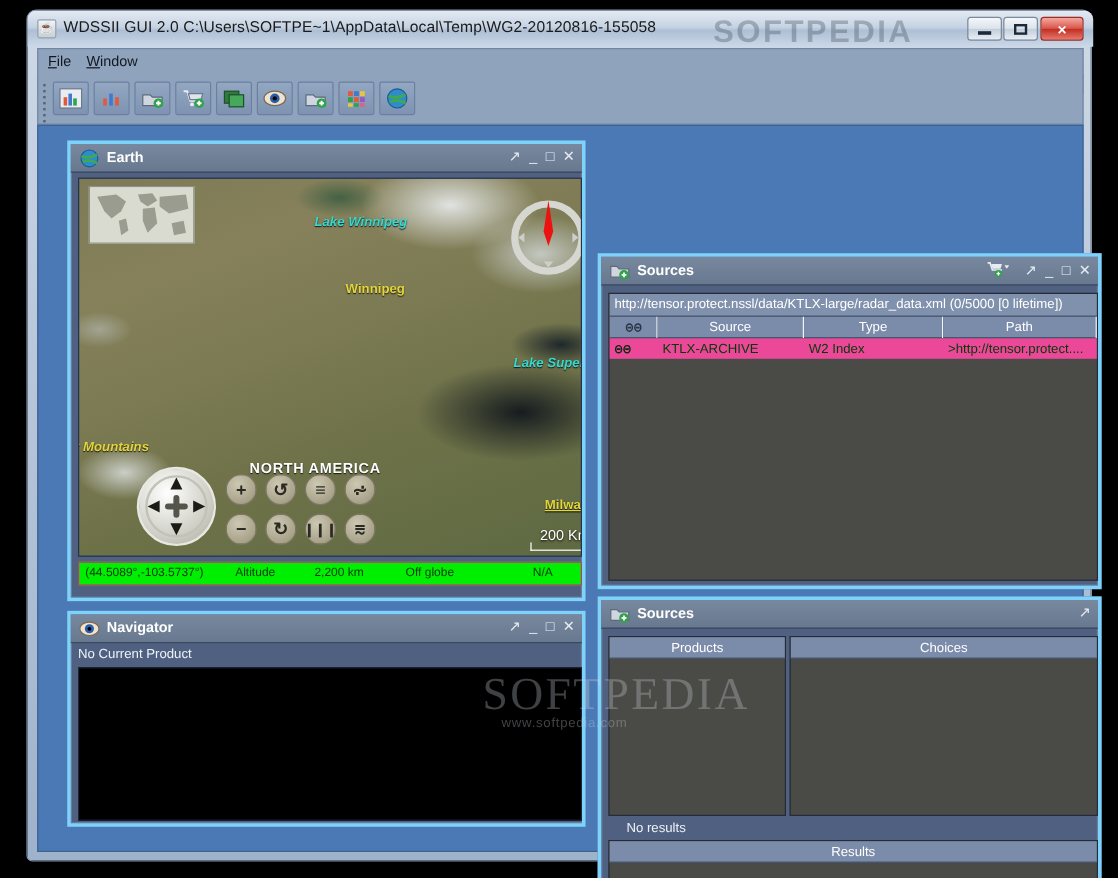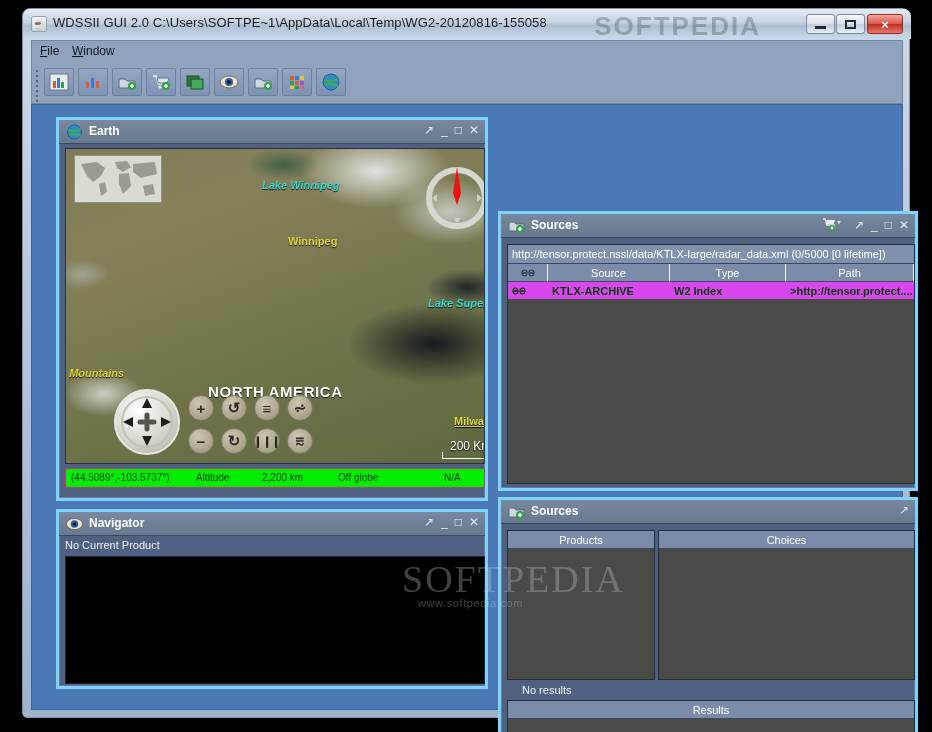--- a/index.html
+++ b/index.html
@@ -86,21 +86,21 @@
       linear-gradient(160deg,#7d7a55 0%,#86815b 22%,#7b7a52 45%,#6d7148 68%,#5e6a42 100%); }
   #minimap{ position:absolute; left:8px; top:6px; width:88px; height:48px;
     background:#d9dbd0; border:1px solid #8e9288; }
   #minimap svg{ display:block; }
   .mlabel{ position:absolute; font-size:11px; font-weight:bold; white-space:nowrap;
     text-shadow:0 1px 1px rgba(0,0,0,.85); }
   #lbLakeWinnipeg{ left:196px; top:30px; color:#35d9cf; font-style:italic; }
   #lbWinnipeg{ left:222px; top:86px; color:#e3d53c; }
   #lbLakeSuperior{ left:362px; top:148px; color:#35d9cf; font-style:italic; }
   #lbRocky{ left:-6px; top:218px; color:#e3d53c; font-style:italic; }
-  #lbNA{ left:142px; top:234px; color:#ffffff; font-size:15px; letter-spacing:.6px; }
+  #lbNA{ left:142px; top:234px; color:#ffffff; font-size:12px; letter-spacing:.6px; }
   #lbMilwa{ left:388px; top:266px; color:#e3d53c;text-decoration:underline; }
 
   #compass{ position:absolute; left:356px; top:14px; width:70px; height:70px; }
   #scalebar{ position:absolute; left:376px; top:292px; width:86px; height:24px;text-align:right; }
   #scaleTxt{ position:absolute; left:8px; top:-2px; font-size:12px; color:#fff;
     text-shadow:0 1px 2px #000; }
   #scaleLine{ position:absolute; left:0; bottom:6px; width:80px; height:7px;
     border:1px solid #fff; border-top:none; }
 
   #pandisc{ position:absolute; left:48px; top:240px; width:66px; height:66px;
@@ -132,21 +132,21 @@
     background:#4a4a46; border:1px solid #242b3a; }
   #srcUrl{ position:absolute; left:0; top:0; right:0; height:19px;
     background:#8091ad; color:#fff; font-size:11px; padding:3px 4px;
     border-bottom:1px solid #39455c; white-space:nowrap; overflow:hidden; }
   #srcHead{ position:absolute; left:0; top:19px; right:0; height:18px;
     display:flex; }
   #srcHead div{ height:18px; background:#7b8cab; border-right:1px solid #f0f3f8;
     border-bottom:1px solid #3c4a61; color:#fff; font-size:11px;
     display:flex; align-items:center; justify-content:center; }
   #srcRow{ position:absolute; left:0; top:37px; right:0; height:17px;
-    display:flex; background:#d946ef;font-weight:bold; }
+    display:flex; background:#ec4899; }
   #srcRow div{ height:17px; color:#043b04; font-size:11px; display:flex;
     align-items:center; padding-left:4px; overflow:hidden; white-space:nowrap; }
   .cw0{ width:40px; } .cw1{ width:122px; } .cw2{ width:116px; } .cw3{ flex:1; }
 
   
   #src2{ left:466px; top:392px; width:420px; height:248px; }
   #pcWrap{ position:absolute; left:6px; top:30px; width:408px; height:150px;
     display:flex; gap:3px; }
   .listbox{ background:#4a4a46; border:1px solid #242b3a; }
   #prodBox{ width:148px; } #choiceBox{ flex:1; }

